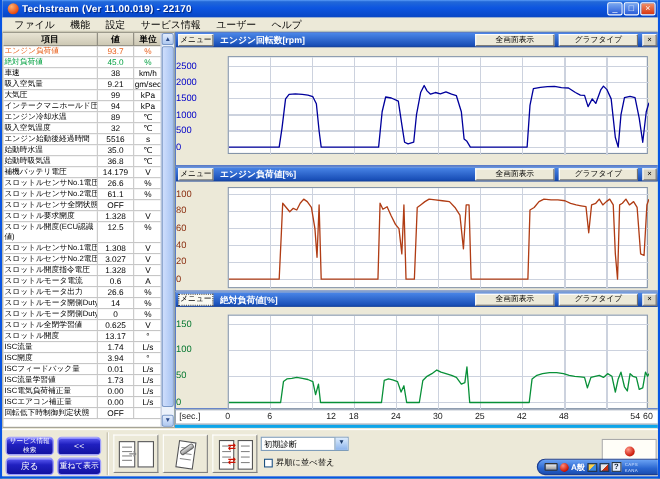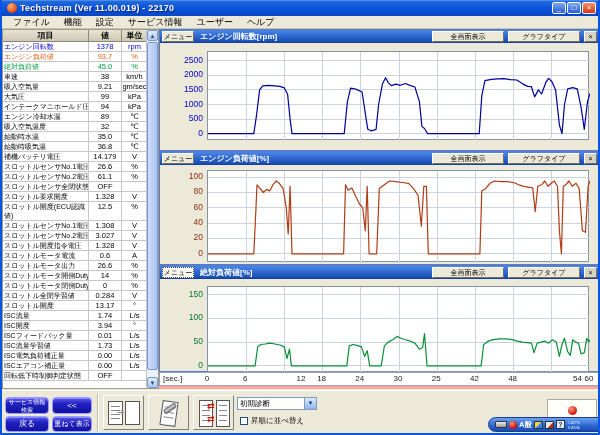--- a/index.html
+++ b/index.html
@@ -45,39 +45,39 @@
   #tscroll { position:absolute; top:0; right:0; width:12px; bottom:0; background:#ecf2fb; border-left:1px solid #c0c8d8; }
   .sb-btn { position:absolute; left:0; width:11px; height:11px;
     background:linear-gradient(180deg,#e2ecfd,#aec8f0); border:1px solid #7a98c8; border-radius:2px;
     color:#2a4a8a; font-size:6px; text-align:center; line-height:10px; }
   #sb-up { top:0; }
   #sb-down { bottom:0; }
   #sb-thumb { position:absolute; left:0; top:12px; width:11px; height:328px;
     background:linear-gradient(90deg,#cfdefc,#a8c4f2); border:1px solid #7a98c8; border-radius:2px; }
 
   
-  #charts { position:absolute; top:29px; left:157px; width:441px; height:360px; background:#fca5a5; }
+  #charts { position:absolute; top:29px; left:157px; width:441px; height:360px; background:#0ea5e9; }
   .chart-panel { position:relative; width:441px; border:1px solid #5a7cc8; background:#ece9d8; }
   #chart-0 { height:122px; }
   #chart-1 { height:114px; }
   #chart-2 { height:107px; }
   .chart-header { height:13px; display:flex; align-items:center;
     background:linear-gradient(180deg,#4a86e8,#1a50b8 85%,#123e96); padding:1px 2px; }
   .btn-menu { width:32px; height:11px; font-size:7px; line-height:9px; text-align:center;
     background:#ece9d8; border:1px solid; border-color:#fff #707070 #707070 #fff; margin-right:6px; flex:0 0 auto;}
   .btn-menu.pressed { background:#fafaf2; border:1px dotted #404040; }
   .chart-title { color:#fff; font-size:8px; font-weight:bold; flex:1; white-space:nowrap; overflow:hidden; }
   .btn-hdr { width:72px; height:11px; font-size:7px; line-height:9px; text-align:center; background:#ece9d8;
     border:1px solid; border-color:#fff #707070 #707070 #fff; margin-left:4px; flex:0 0 auto; }
   .btn-x { width:13px; height:11px; font-size:7px; line-height:9px; text-align:center; background:#d8d4c4;
     border:1px solid; border-color:#fff #707070 #707070 #fff; margin-left:4px; flex:0 0 auto; }
   .chart-body { position:relative; width:100%; }
   .plot { position:absolute; left:47px; width:382px; background:#fff; border:1px solid #8494a8; }
   .plot svg { display:block; }
-  .ylab { position:absolute; width:43px; text-align:right; font-size:8.5px; line-height:10px; }
+  .ylab { position:absolute; width:43px; font-size:8.5px; line-height:10px; }
 
   
   #xstrip { position:relative; width:441px; height:14px; background:#fff; border:1px solid #9aa4b4; }
   #xsec { position:absolute; left:3px; top:1px; font-size:8px; color:#222; }
   .xtick { position:absolute; top:1px; transform:translateX(-50%); font-size:8px; color:#222; }
 
   
   #bottom { position:absolute; left:0; top:390px; width:600px; height:43px; background:#ece9d8;
     border-top:1px solid #fff; }
   .blue-btn { position:absolute; color:#fff; text-align:center;
@@ -147,25 +147,20 @@
 
   <div id="table-wrap">
     <div id="grid">
       <div id="thead">
         <div class="h-name">項目</div>
         <div class="h-val">値</div>
         <div class="h-unit">単位</div>
       </div>
       <div id="tbody">
           <div class="trow">
-            <div class="c-name" style="color: rgb(0, 0, 220);">エンジン回転数</div>
-            <div class="c-val" style="color: rgb(0, 0, 220);">1378</div>
-            <div class="c-unit" style="color: rgb(0, 0, 220);">rpm</div>
-          </div>
-          <div class="trow">
             <div class="c-name" style="color: rgb(232, 96, 28);">エンジン負荷値</div>
             <div class="c-val" style="color: rgb(232, 96, 28);">93.7</div>
             <div class="c-unit" style="color: rgb(232, 96, 28);">%</div>
           </div>
           <div class="trow">
             <div class="c-name" style="color: rgb(0, 160, 64);">絶対負荷値</div>
             <div class="c-val" style="color: rgb(0, 160, 64);">45.0</div>
             <div class="c-unit" style="color: rgb(0, 160, 64);">%</div>
           </div>
           <div class="trow">
@@ -192,20 +187,25 @@
             <div class="c-name">エンジン冷却水温</div>
             <div class="c-val">89</div>
             <div class="c-unit">℃</div>
           </div>
           <div class="trow">
             <div class="c-name">吸入空気温度</div>
             <div class="c-val">32</div>
             <div class="c-unit">℃</div>
           </div>
           <div class="trow">
+            <div class="c-name">エンジン始動後経過時間</div>
+            <div class="c-val">5516</div>
+            <div class="c-unit">s</div>
+          </div>
+          <div class="trow">
             <div class="c-name">始動時水温</div>
             <div class="c-val">35.0</div>
             <div class="c-unit">℃</div>
           </div>
           <div class="trow">
             <div class="c-name">始動時吸気温</div>
             <div class="c-val">36.8</div>
             <div class="c-unit">℃</div>
           </div>
           <div class="trow">
@@ -268,21 +268,21 @@
             <div class="c-val">14</div>
             <div class="c-unit">%</div>
           </div>
           <div class="trow">
             <div class="c-name">スロットルモータ閉側Duty比</div>
             <div class="c-val">0</div>
             <div class="c-unit">%</div>
           </div>
           <div class="trow">
             <div class="c-name">スロットル全閉学習値</div>
-            <div class="c-val">0.284</div>
+            <div class="c-val">0.625</div>
             <div class="c-unit">V</div>
           </div>
           <div class="trow">
             <div class="c-name">スロットル開度</div>
             <div class="c-val">13.17</div>
             <div class="c-unit">°</div>
           </div>
           <div class="trow">
             <div class="c-name">ISC流量</div>
             <div class="c-val">1.74</div>

